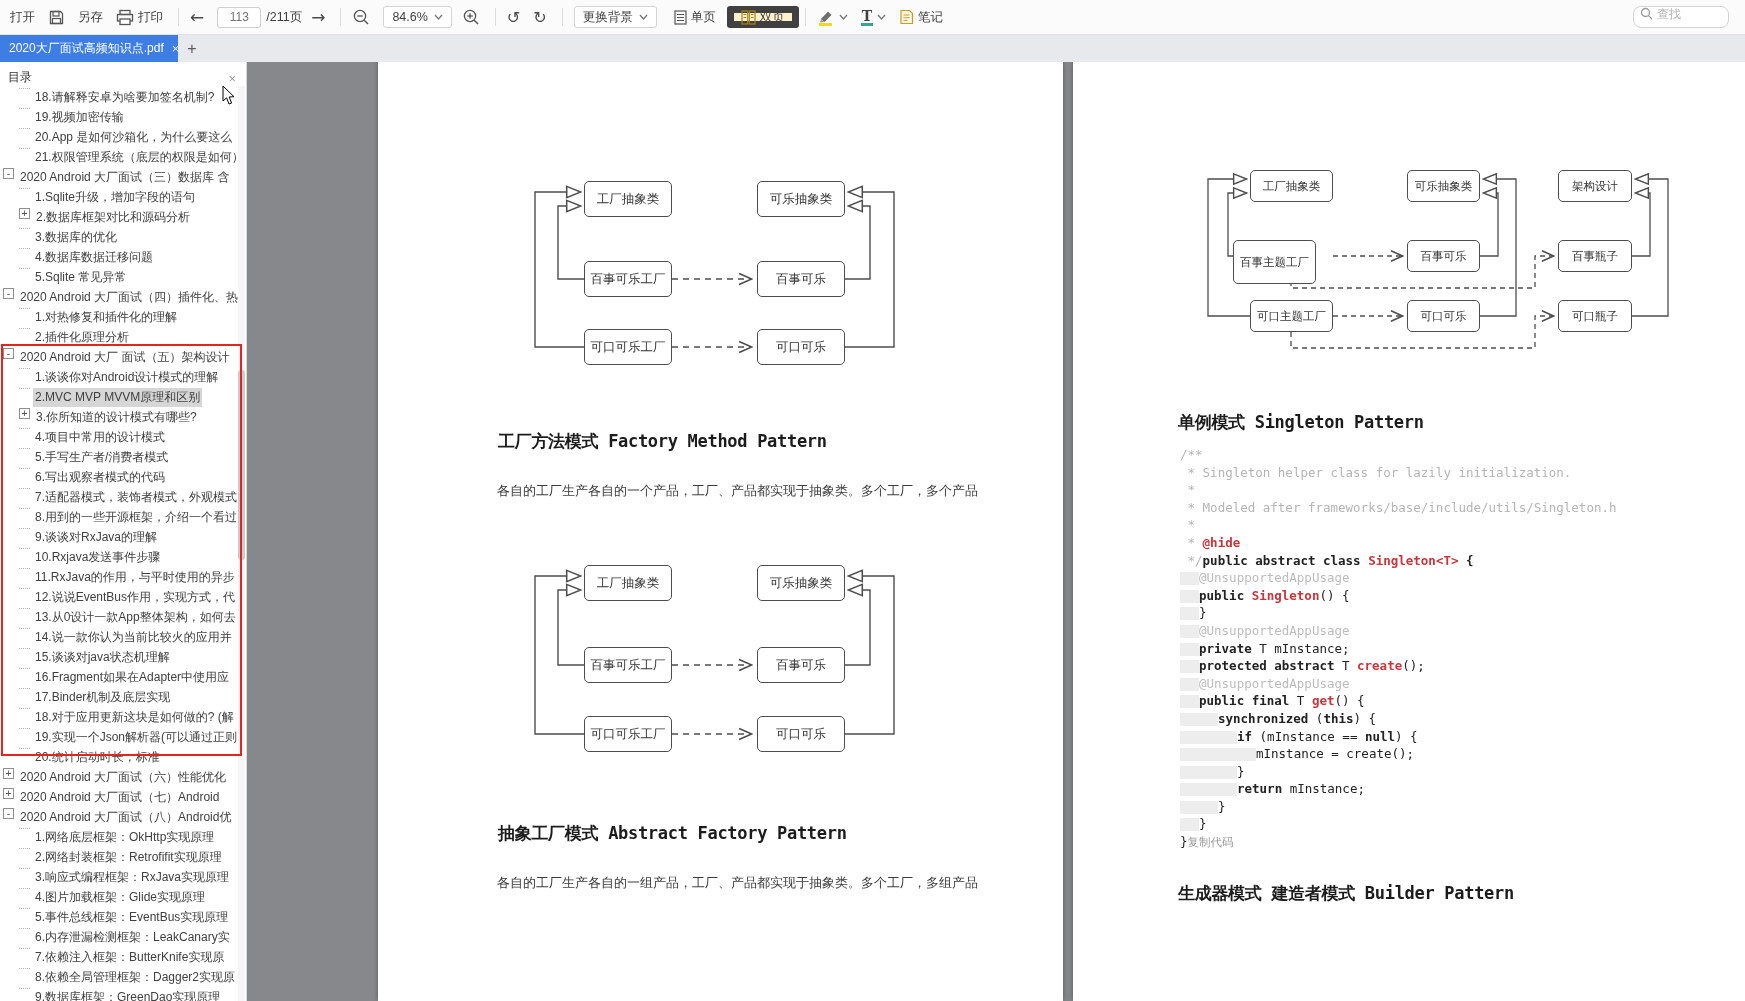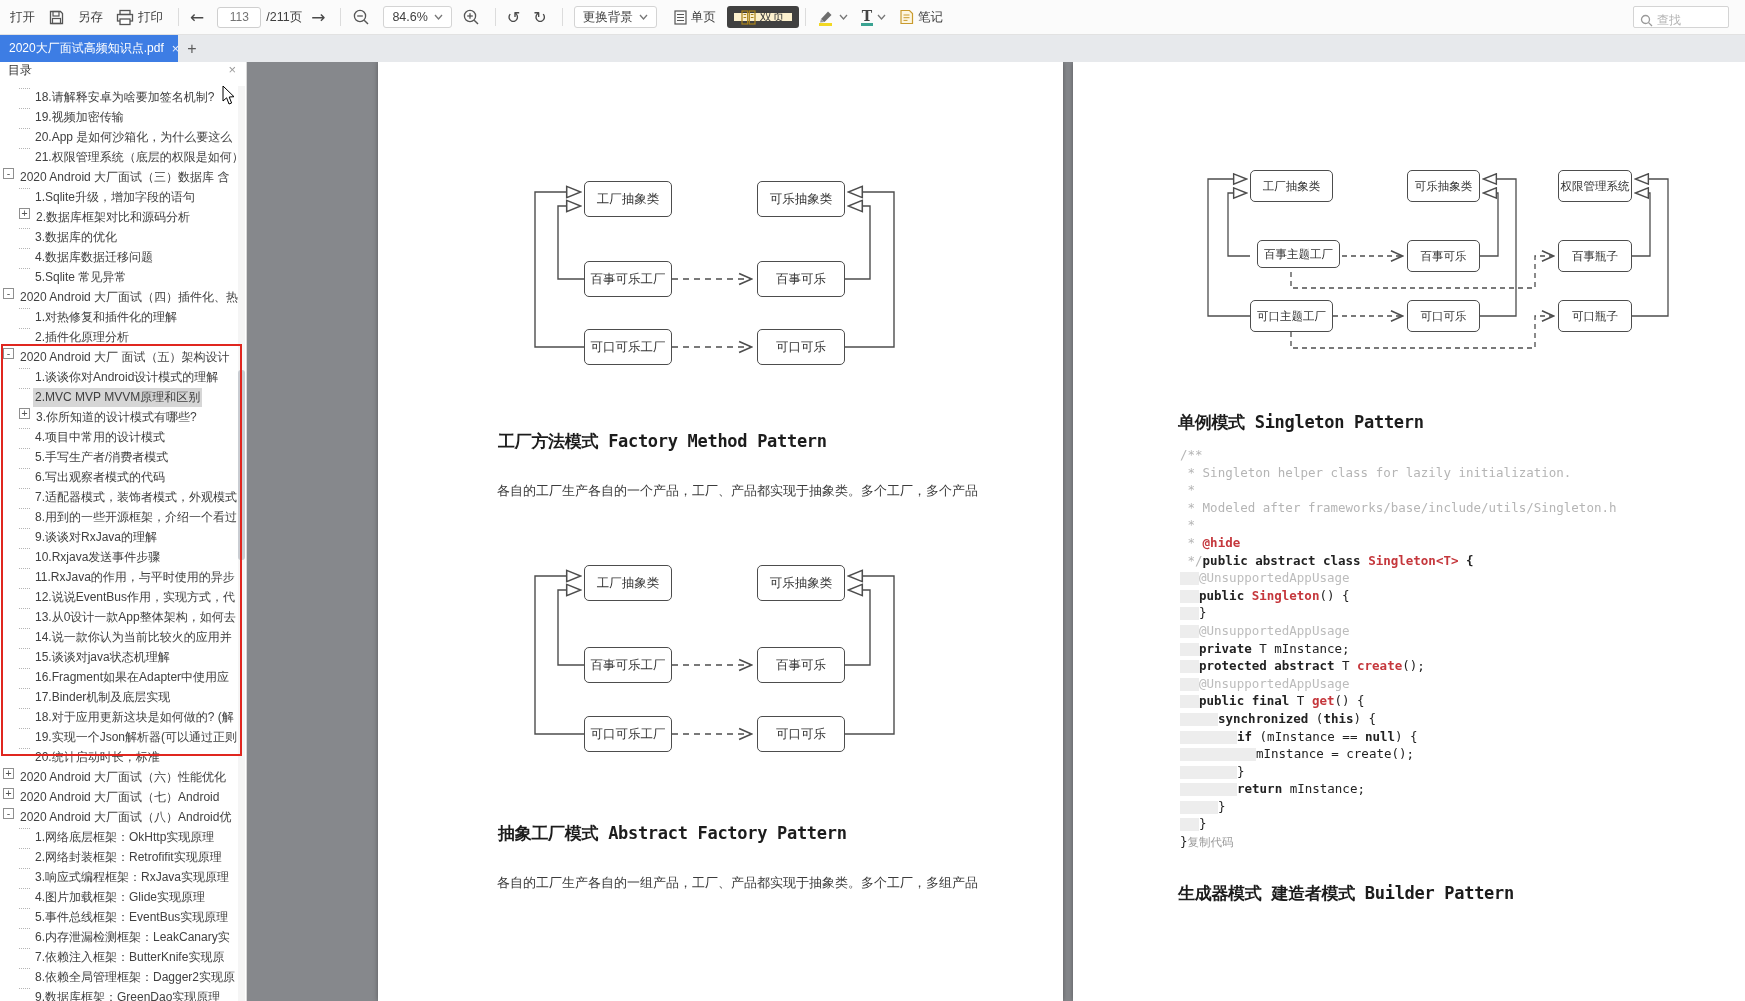--- a/index.html
+++ b/index.html
@@ -14,37 +14,37 @@
   .vsep { width:1px; height:18px; background:#dcdcdc; margin:0 11px 0 2px; }
   .navglyph { font-size:17px; color:#4a4a4a; font-family:"DejaVu Sans",sans-serif; }
   .pageinput { width:44px; height:21px; border:1px solid #cfcfcf; border-radius:3px; text-align:center;
     font-size:12px; color:#737373; background:#fff; margin-right:5px; }
   .dropbox { display:flex; align-items:center; gap:6px; border:1px solid #d4d4d4; border-radius:3px;
     height:22px; padding:0 8px; background:#fff; margin-right:10px; }
   .chev { width:9px; height:6px; }
   .modebtn { display:flex; align-items:center; gap:4px; height:22px; padding:0 7px; border-radius:3px; margin-right:4px; }
   .modebtn.active { background:#fcf0cd; border:7px solid #404040; }
   #search-box { margin-left:auto; margin-right:6px; width:96px; height:22px; border:1px solid #d4d4d4;
-    border-radius:2px; background:#fff; display:flex; align-items:flex-end; padding:0 6px; gap:4px; }
+    border-radius:8px; background:#fff; display:flex; align-items:flex-start; padding:0 6px; gap:4px; }
   #search-box input { border:none; outline:none; width:60px; font-size:12px; color:#555; }
   #search-box input::placeholder { color:#b3b3b3; }
   .tbicon { flex:none; }
 
   
   #tabbar { position:absolute; left:0; top:35px; width:1745px; height:27px; background:#e7e9ec; z-index:30;
     display:flex; align-items:stretch; }
   #doc-tab { width:178px; background:#3d7de4; color:#fff; font-size:12px; display:flex; align-items:center;
     padding:0 9px; gap:8px; white-space:nowrap; overflow:hidden; }
   #tab-close { font-size:13px; color:#e8efff; flex:none; }
   #tab-add { width:28px; display:flex; align-items:center; justify-content:center; color:#5a5a5a; font-size:16px; }
 
   
   #sidebar { position:absolute; left:0; top:62px; width:247px; height:939px; background:#fff;
     border-right:1px solid #d8d8d8; z-index:20; overflow:hidden; }
-  #sidebar-header { height:24px; display:flex; align-items:flex-start; justify-content:space-between;
+  #sidebar-header { height:24px; display:flex; align-items:flex-end; justify-content:space-between;
     padding:0 10px 0 8px; font-size:12px; color:#333; }
   #panel-close { color:#9a9a9a; font-size:13px; }
   #toc-tree { position:absolute; left:0; top:26px; width:247px; }
   .toc-row { height:20px; display:flex; align-items:flex-start; white-space:nowrap; overflow:hidden;
     font-size:12px; color:#404040; }
   .toc-row.lvl1 { padding-left:3px; }
   .toc-row.lvl2 { padding-left:19px; }
   .expand-box { flex:none; width:11px; height:11px; border:1px solid #8f8f8f; background:#fff; color:#555;
     font-size:10px; line-height:9px; text-align:center; margin-right:4px; font-family:"DejaVu Sans Mono",monospace; }
   .stub { flex:none; width:11px; border-top:1px dotted #b5b5b5; margin-right:3px; }
@@ -467,22 +467,22 @@
       <path d="M559,254 H595 V117 H563" marker-end="url(#mh)"></path>
       <path d="M559,194 H577 V131 H563" marker-end="url(#mh)"></path>
       <path d="M260,194 H329" stroke-dasharray="5,4" marker-end="url(#mo)"></path>
       <path d="M260,254 H329" stroke-dasharray="5,4" marker-end="url(#mo)"></path>
       <path d="M218,210 V226 H462 V194 H480" stroke-dasharray="5,4" marker-end="url(#mo)"></path>
       <path d="M218,270 V286 H462 V254 H480" stroke-dasharray="5,4" marker-end="url(#mo)"></path>
     </g>
   </svg>
   <div class="dbox p2box" style="left:177px;top:108px;width:83px;height:32px">工厂抽象类</div>
   <div class="dbox p2box" style="left:334px;top:108px;width:73px;height:32px">可乐抽象类</div>
-  <div class="dbox p2box" style="left:485px;top:108px;width:74px;height:32px">权限管理系统</div>
-  <div class="dbox p2box" style="left:184px;top:178px;width:83px;height:28px">百事主题工厂</div>
+  <div class="dbox p2box" style="left:485px;top:108px;width:74px;height:32px">架构设计</div>
+  <div class="dbox p2box" style="left:160px;top:178px;width:83px;height:44px">百事主题工厂</div>
   <div class="dbox p2box" style="left:334px;top:178px;width:73px;height:32px">百事可乐</div>
   <div class="dbox p2box" style="left:485px;top:178px;width:74px;height:32px">百事瓶子</div>
   <div class="dbox p2box" style="left:177px;top:238px;width:83px;height:32px">可口主题工厂</div>
   <div class="dbox p2box" style="left:334px;top:238px;width:73px;height:32px">可口可乐</div>
   <div class="dbox p2box" style="left:485px;top:238px;width:74px;height:32px">可口瓶子</div>
 
   <div class="pdf-h" style="left:105px;top:349px">单例模式 Singleton Pattern</div>
   <div id="code-block">
       <div class="code-line"><span class="sg-c">/**</span></div>
       <div class="code-line"><span class="sg-c"> * Singleton helper class for lazily initialization.</span></div>

